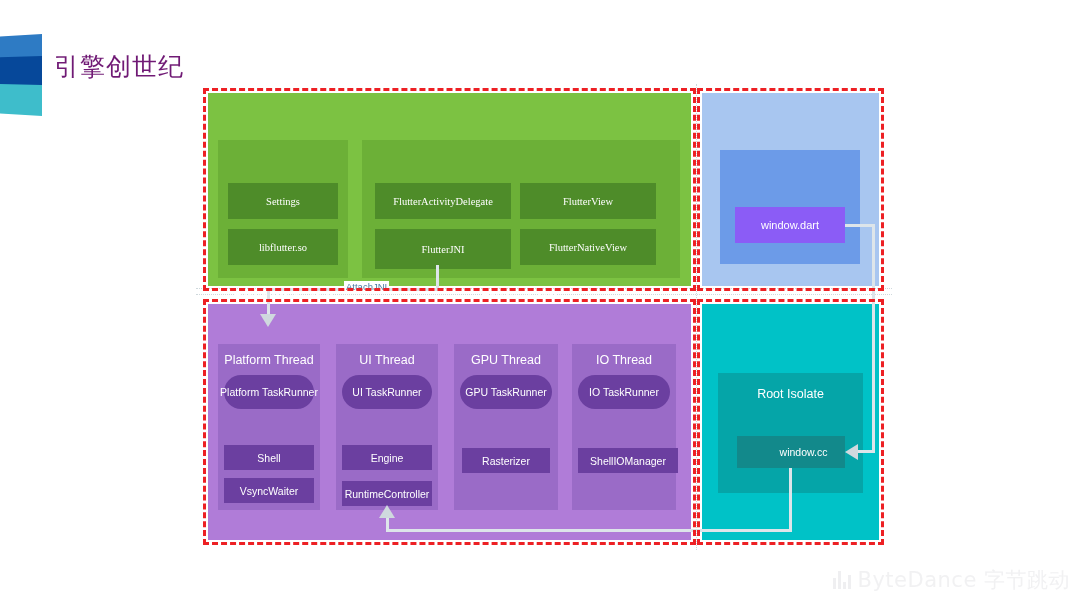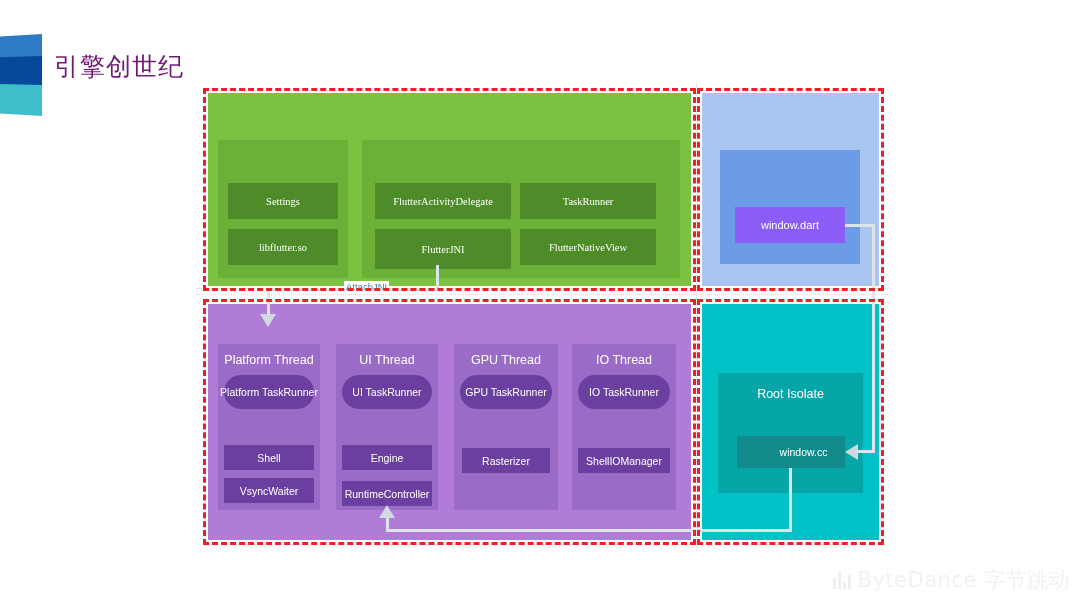--- a/index.html
+++ b/index.html
@@ -139,21 +139,21 @@
   <div class="box" id="flutter-application">
     <div class="cap">Flutter Application</div>
   </div>
   <div class="leaf jleaf" style="left:228px;top:183px;width:110px;height:36px;">Settings</div>
   <div class="leaf jleaf" style="left:228px;top:229px;width:110px;height:36px;">libflutter.so</div>
 
   <div class="box" id="flutter-activity">
     <div class="cap">Flutter Activity</div>
   </div>
   <div class="leaf jleaf" style="left:375px;top:183px;width:136px;height:36px;">FlutterActivityDelegate</div>
-  <div class="leaf jleaf" style="left:520px;top:183px;width:136px;height:36px;">TaskRunner</div>
+  <div class="leaf jleaf" style="left:520px;top:183px;width:136px;height:36px;">FlutterView</div>
   <div class="leaf jleaf" style="left:375px;top:229px;width:136px;height:40px;">FlutterJNI</div>
   <div class="leaf jleaf" style="left:520px;top:229px;width:136px;height:36px;">FlutterNativeView</div>
 
   <div class="box" id="dart-outer">
     <div class="cap">Dart</div>
   </div>
   <div class="box" id="dart-ui">
     <div class="cap">dart.ui</div>
   </div>
   <div class="leaf" id="window-dart">window.dart</div>
@@ -179,21 +179,21 @@
   <div class="box thread-col" id="gpu-thread">
     <div class="cap">GPU Thread</div>
   </div>
   <div class="leaf taskrunner" style="left:460px;top:375px;width:92px;height:34px;">GPU TaskRunner</div>
   <div class="leaf engleaf" style="left:462px;top:448px;width:88px;height:25px;">Rasterizer</div>
 
   <div class="box thread-col" id="io-thread">
     <div class="cap">IO Thread</div>
   </div>
   <div class="leaf taskrunner" style="left:578px;top:375px;width:92px;height:34px;">IO TaskRunner</div>
-  <div class="leaf engleaf" style="left:578px;top:448px;width:92px;height:25px;">ShellIOManager</div>
+  <div class="leaf engleaf" style="left:578px;top:448px;width:100px;height:25px;">ShellIOManager</div>
 
   <div class="box" id="dartvm-outer">
     
   </div>
   <div class="box" id="root-isolate">
     <div class="cap">Root Isolate</div>
   </div>
   <div class="leaf" id="window-cc">window.cc</div>
 
   <div class="conn v" style="left:436px;top:265px;height:26px;"></div>

